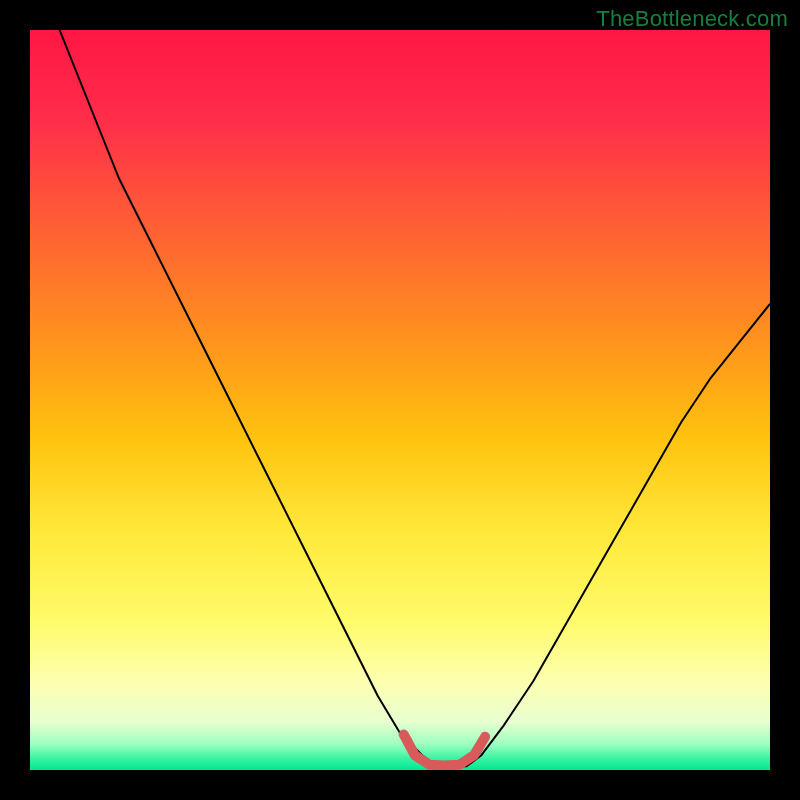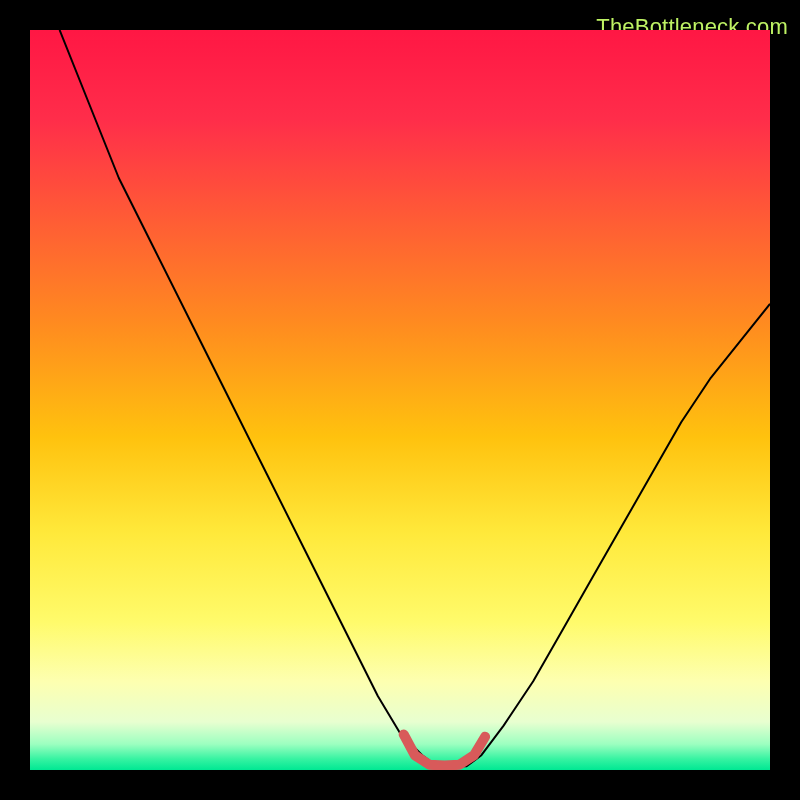--- a/index.html
+++ b/index.html
@@ -19,23 +19,23 @@
   }
   .plot-area {
     position: absolute;
     left: 30px;
     top: 30px;
     width: 740px;
     height: 740px;
   }
   .watermark {
     position: absolute;
-    top: 14px;
+    top: 6px;
     right: 12px;
-    color: #bef264;
+    color: #15803d;
     font-size: 22px;
     font-weight: 500;
     letter-spacing: 0.2px;
     user-select: none;
   }
   svg {
     display: block;
   }
 </style>
 </head>

